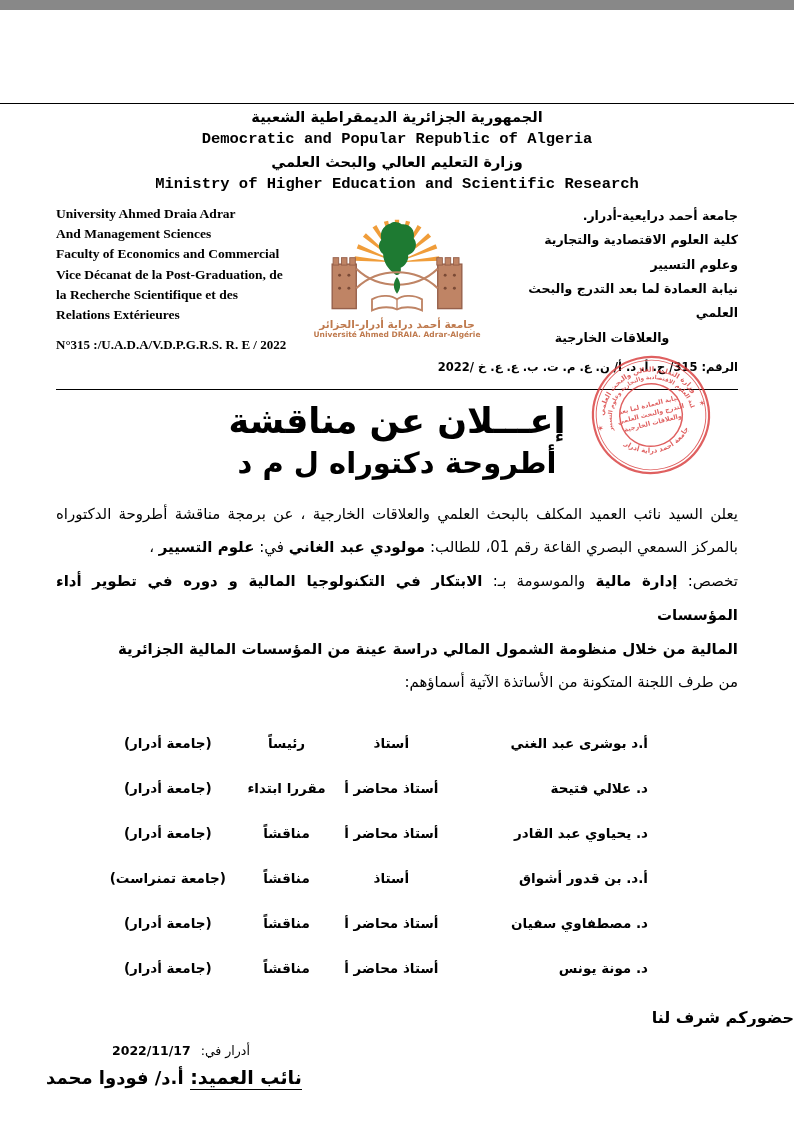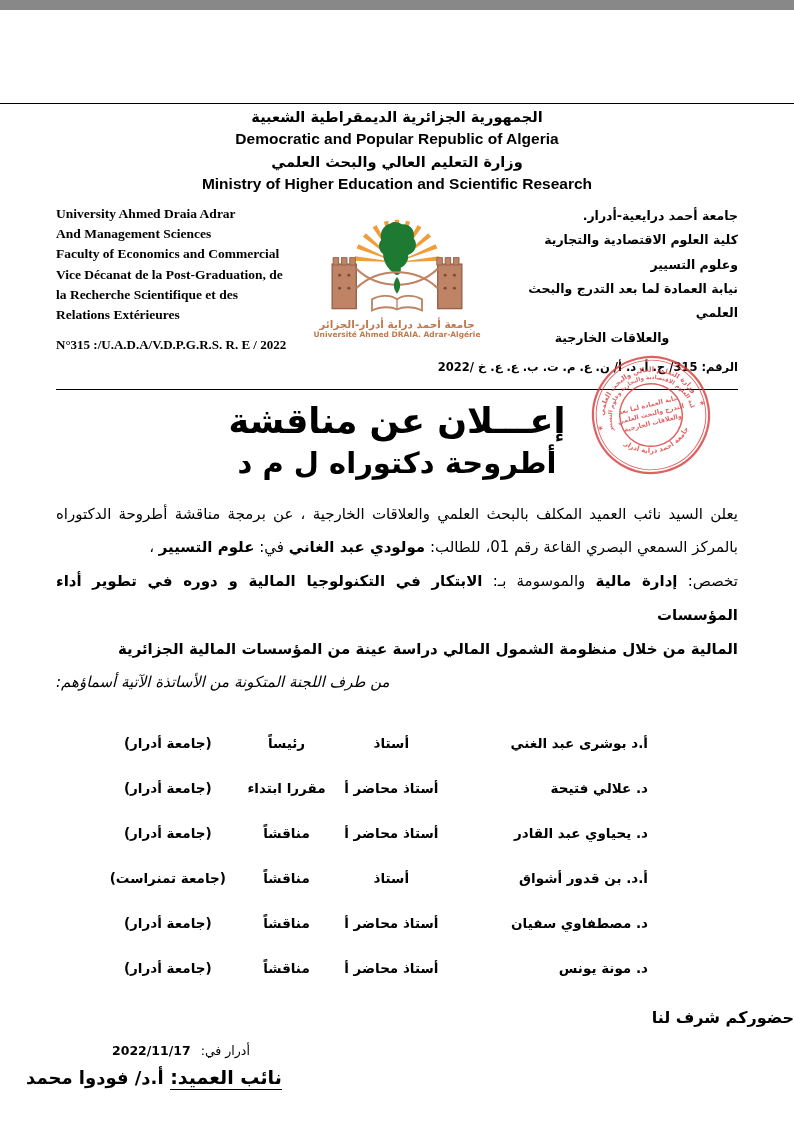--- a/index.html
+++ b/index.html
@@ -13,21 +13,21 @@
     font-family:"DejaVu Sans", sans-serif;
     overflow:hidden;
   }
   .inner { padding:0 56px; }
   .rule { border:none; border-top:1.3px solid #000; margin:0; }
   .rule-top { margin-top:93px; }
 
   
   .hdr { text-align:center; margin-top:2px; }
   .hdr .ar  { font-weight:bold; font-size:14.5px; line-height:1.55; direction:rtl; }
-  .hdr .en  { font-family:Liberation Sans, sans-serif; font-weight:bold; font-size:15.5px; line-height:1.45; }
+  .hdr .en  { font-family:Liberation Mono, monospace; font-weight:bold; font-size:15.5px; line-height:1.45; }
 
   
   .band { display:flex; justify-content:space-between; margin-top:8px; }
   .col-left  { width:252px; font-family:"Liberation Serif", serif; font-weight:bold;
                font-size:13.5px; line-height:1.5; text-align:left; }
   .col-left .ref { margin-top:10px; font-size:13px; white-space:nowrap; }
   .col-right { width:252px; direction:rtl; text-align:right; font-weight:bold;
                font-size:12.5px; line-height:1.95; }
   .col-right .ref { margin-top:6px; font-size:11.5px; white-space:nowrap; }
   .col-logo  { width:168px; text-align:center; padding-top:12px; }
@@ -42,34 +42,34 @@
 
   
   .stamp { position:absolute; left:572px; top:336px; width:158px; height:138px;
            transform:rotate(-14deg); opacity:.82; pointer-events:none; }
   .stamp text, .stamp textPath { fill:#d93e3e; font-family:"DejaVu Sans", sans-serif; font-weight:bold; }
 
   
   .body { direction:rtl; margin-top:14px; font-size:15px; line-height:2.25; }
   .body .just { text-align:justify; text-align-last:justify; }
   .body .right { }
-  .body .center { text-align:left;font-style:italic; }
+  .body .center { text-align:right; }
   .time-gap { margin-inline-start:22px; }
 
   
   .committee { direction:rtl; width:552px; margin:20px 0 0 96px; font-size:13.5px; font-weight:bold; }
   .crow { display:grid; grid-template-columns:36% 21% 17% 26%; align-items:center; height:45px; }
   .crow .name { text-align:right; }
   .crow .grade, .crow .role, .crow .univ { text-align:center; }
 
   
   .honor { text-align:right; direction:rtl; font-weight:bold; font-size:16px; margin-top:18px; }
   .pdate { direction:rtl; text-align:left; margin-top:16px; padding-left:112px; font-size:12.5px; font-weight:normal; }
   .pdate .d { margin-inline-start:10px; }
-  .sig { direction:rtl; text-align:left; margin-top:8px; padding-left:26px; font-size:19px; font-weight:bold; }
+  .sig { direction:rtl; text-align:left; margin-top:8px; padding-left:46px; font-size:19px; font-weight:bold; }
   .sig .u { border-bottom:1.6px solid #000; padding-bottom:1px; }
   .sig .n { font-size:18px; }
 </style>
 </head>
 <body>
 
 <div class="page">
 
   <hr class="rule rule-top">
 

